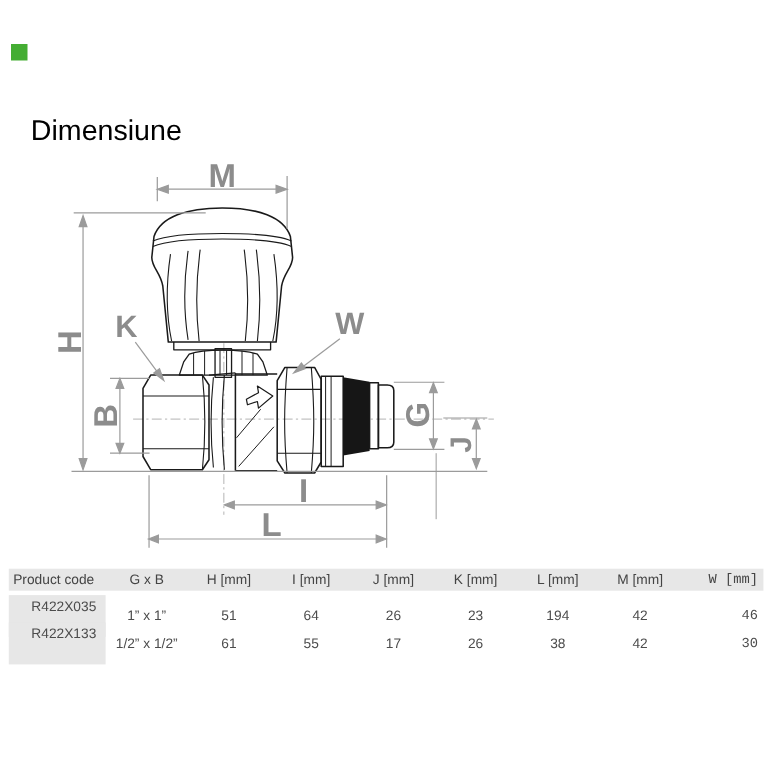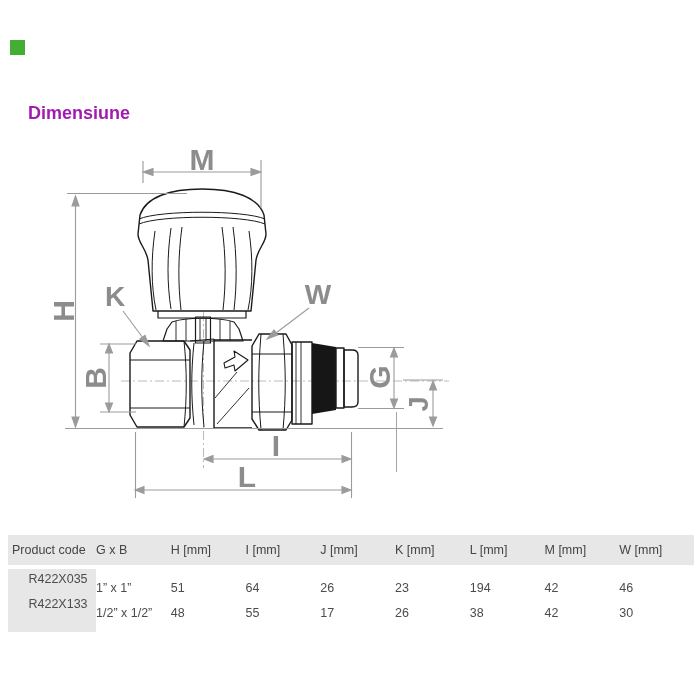--- a/index.html
+++ b/index.html
@@ -1,32 +1,32 @@
 <!DOCTYPE html>
 <html><head>
 <meta charset="utf-8">
 <style>
   html,body{margin:0;padding:0;background:#fff;}
   body{width:700px;height:700px;position:relative;font-family:"Liberation Sans",sans-serif;overflow:hidden;}
 
   .accent-square{position:absolute;left:10px;top:40px;width:15px;height:15px;background:#44ad33;}
 
-  .page-title{position:absolute;left:28px;top:103px;font-size:18px;font-weight:bold;color:#a21caf;letter-spacing:0px;}
+  .page-title{position:absolute;left:28px;top:103px;font-size:26px;font-weight:normal;color:#000000;letter-spacing:0px;}
 
   .diagram{position:absolute;left:0;top:0;width:700px;height:515px;}
 
   
   .spec-table{position:absolute;left:8px;top:517px;width:686px;font-size:12.5px;color:#4c4c4c;}
   .t-row{display:grid;grid-template-columns:88px repeat(8,1fr);align-items:center;}
-  .t-head{background:#e7e7e7;height:30px;color:#444;margin-top:18px;}
+  .t-head{background:#e7e7e7;height:20px;color:#444;}
   .t-data{height:21px;margin-top:4px;background:transparent;}
-  .t-cell{text-align:left;white-space:nowrap;}
+  .t-cell{text-align:center;white-space:nowrap;}
   .t-cell.first{text-align:left;padding-left:4px;}
   .t-data .t-cell.first{background:#e7e7e7;text-align:center;height:38px;line-height:21px;padding-left:12px;}
-  .t-cell.last{padding-right:5px;}
+  .t-cell.last{text-align:right;padding-right:5px;font-family:Liberation Mono, monospace;}
 </style>
 </head>
 <body>
 
 <div class="accent-square"></div>
 
 <div class="page-title">Dimensiune</div>
 
 <svg class="diagram" viewBox="0 0 700 515" width="700" height="515" xmlns="http://www.w3.org/2000/svg">
 
@@ -188,21 +188,21 @@
     <div class="t-cell">26</div>
     <div class="t-cell">23</div>
     <div class="t-cell">194</div>
     <div class="t-cell">42</div>
     <div class="t-cell last">46</div>
   </div>
 
   <div class="t-row t-data">
     <div class="t-cell first">R422X133</div>
     <div class="t-cell">1/2” x 1/2”</div>
-    <div class="t-cell">48</div>
+    <div class="t-cell">61</div>
     <div class="t-cell">55</div>
     <div class="t-cell">17</div>
     <div class="t-cell">26</div>
     <div class="t-cell">38</div>
     <div class="t-cell">42</div>
     <div class="t-cell last">30</div>
   </div>
 </div>
 
 </body></html>

